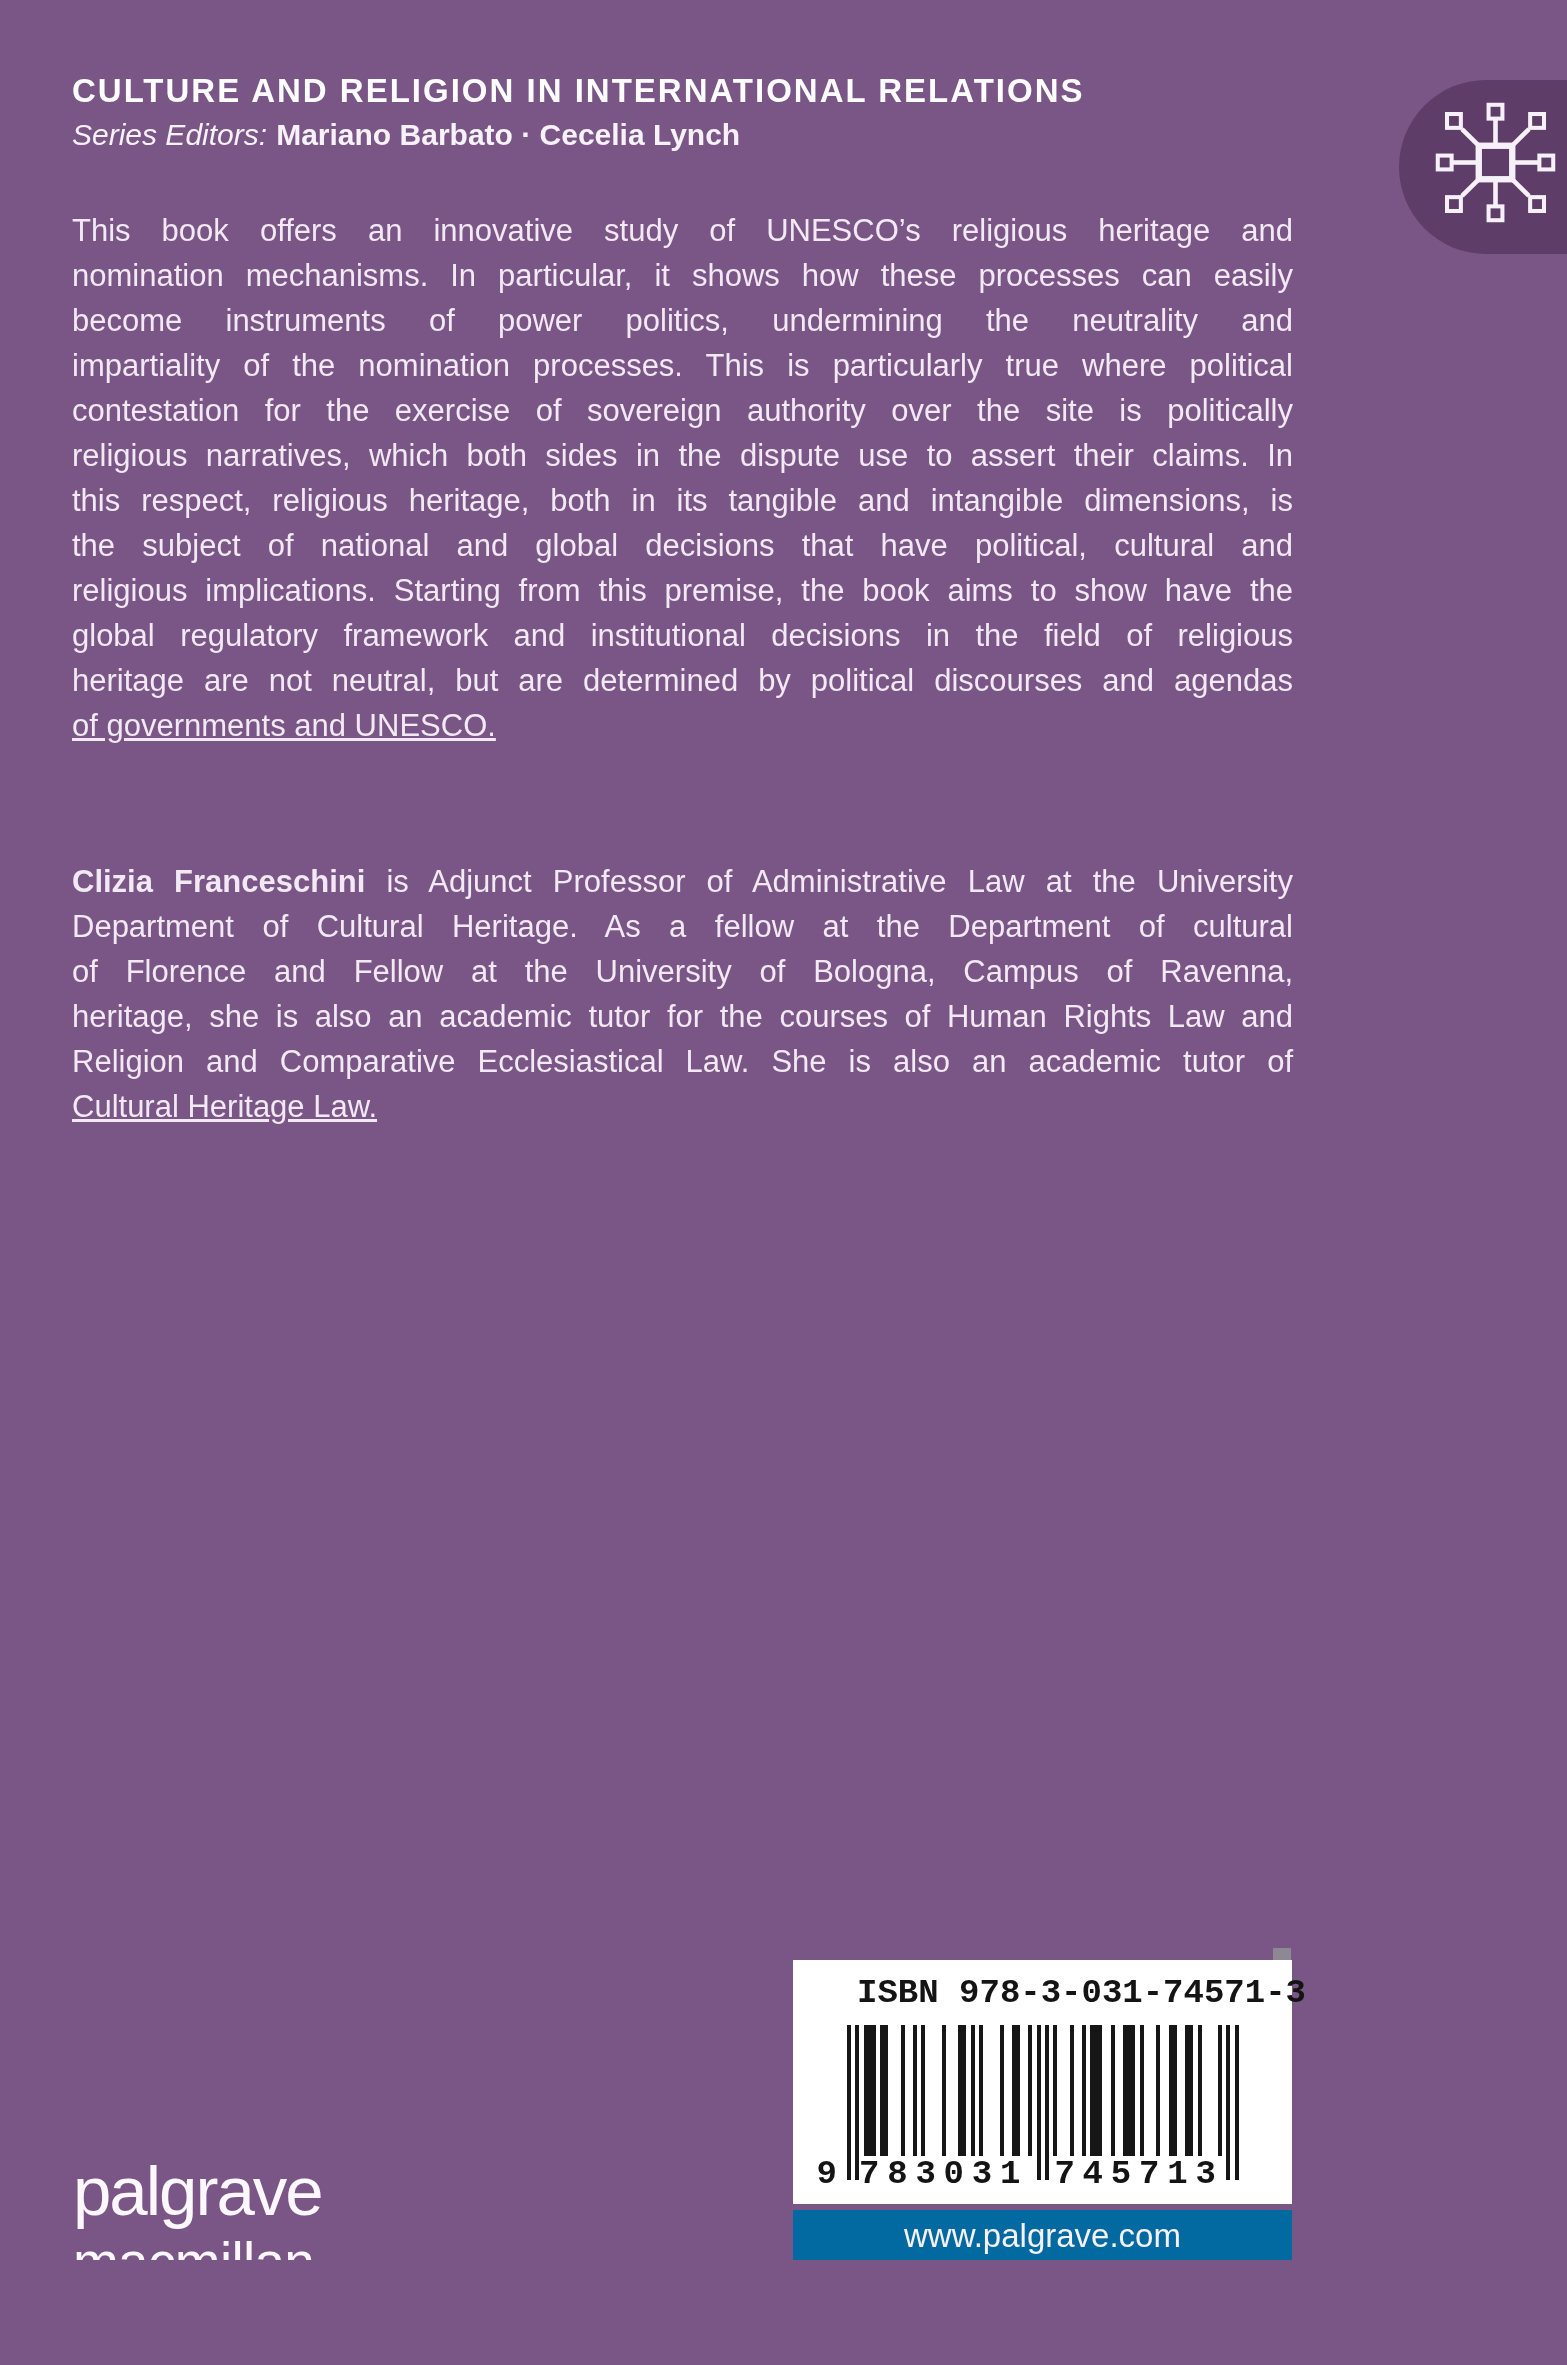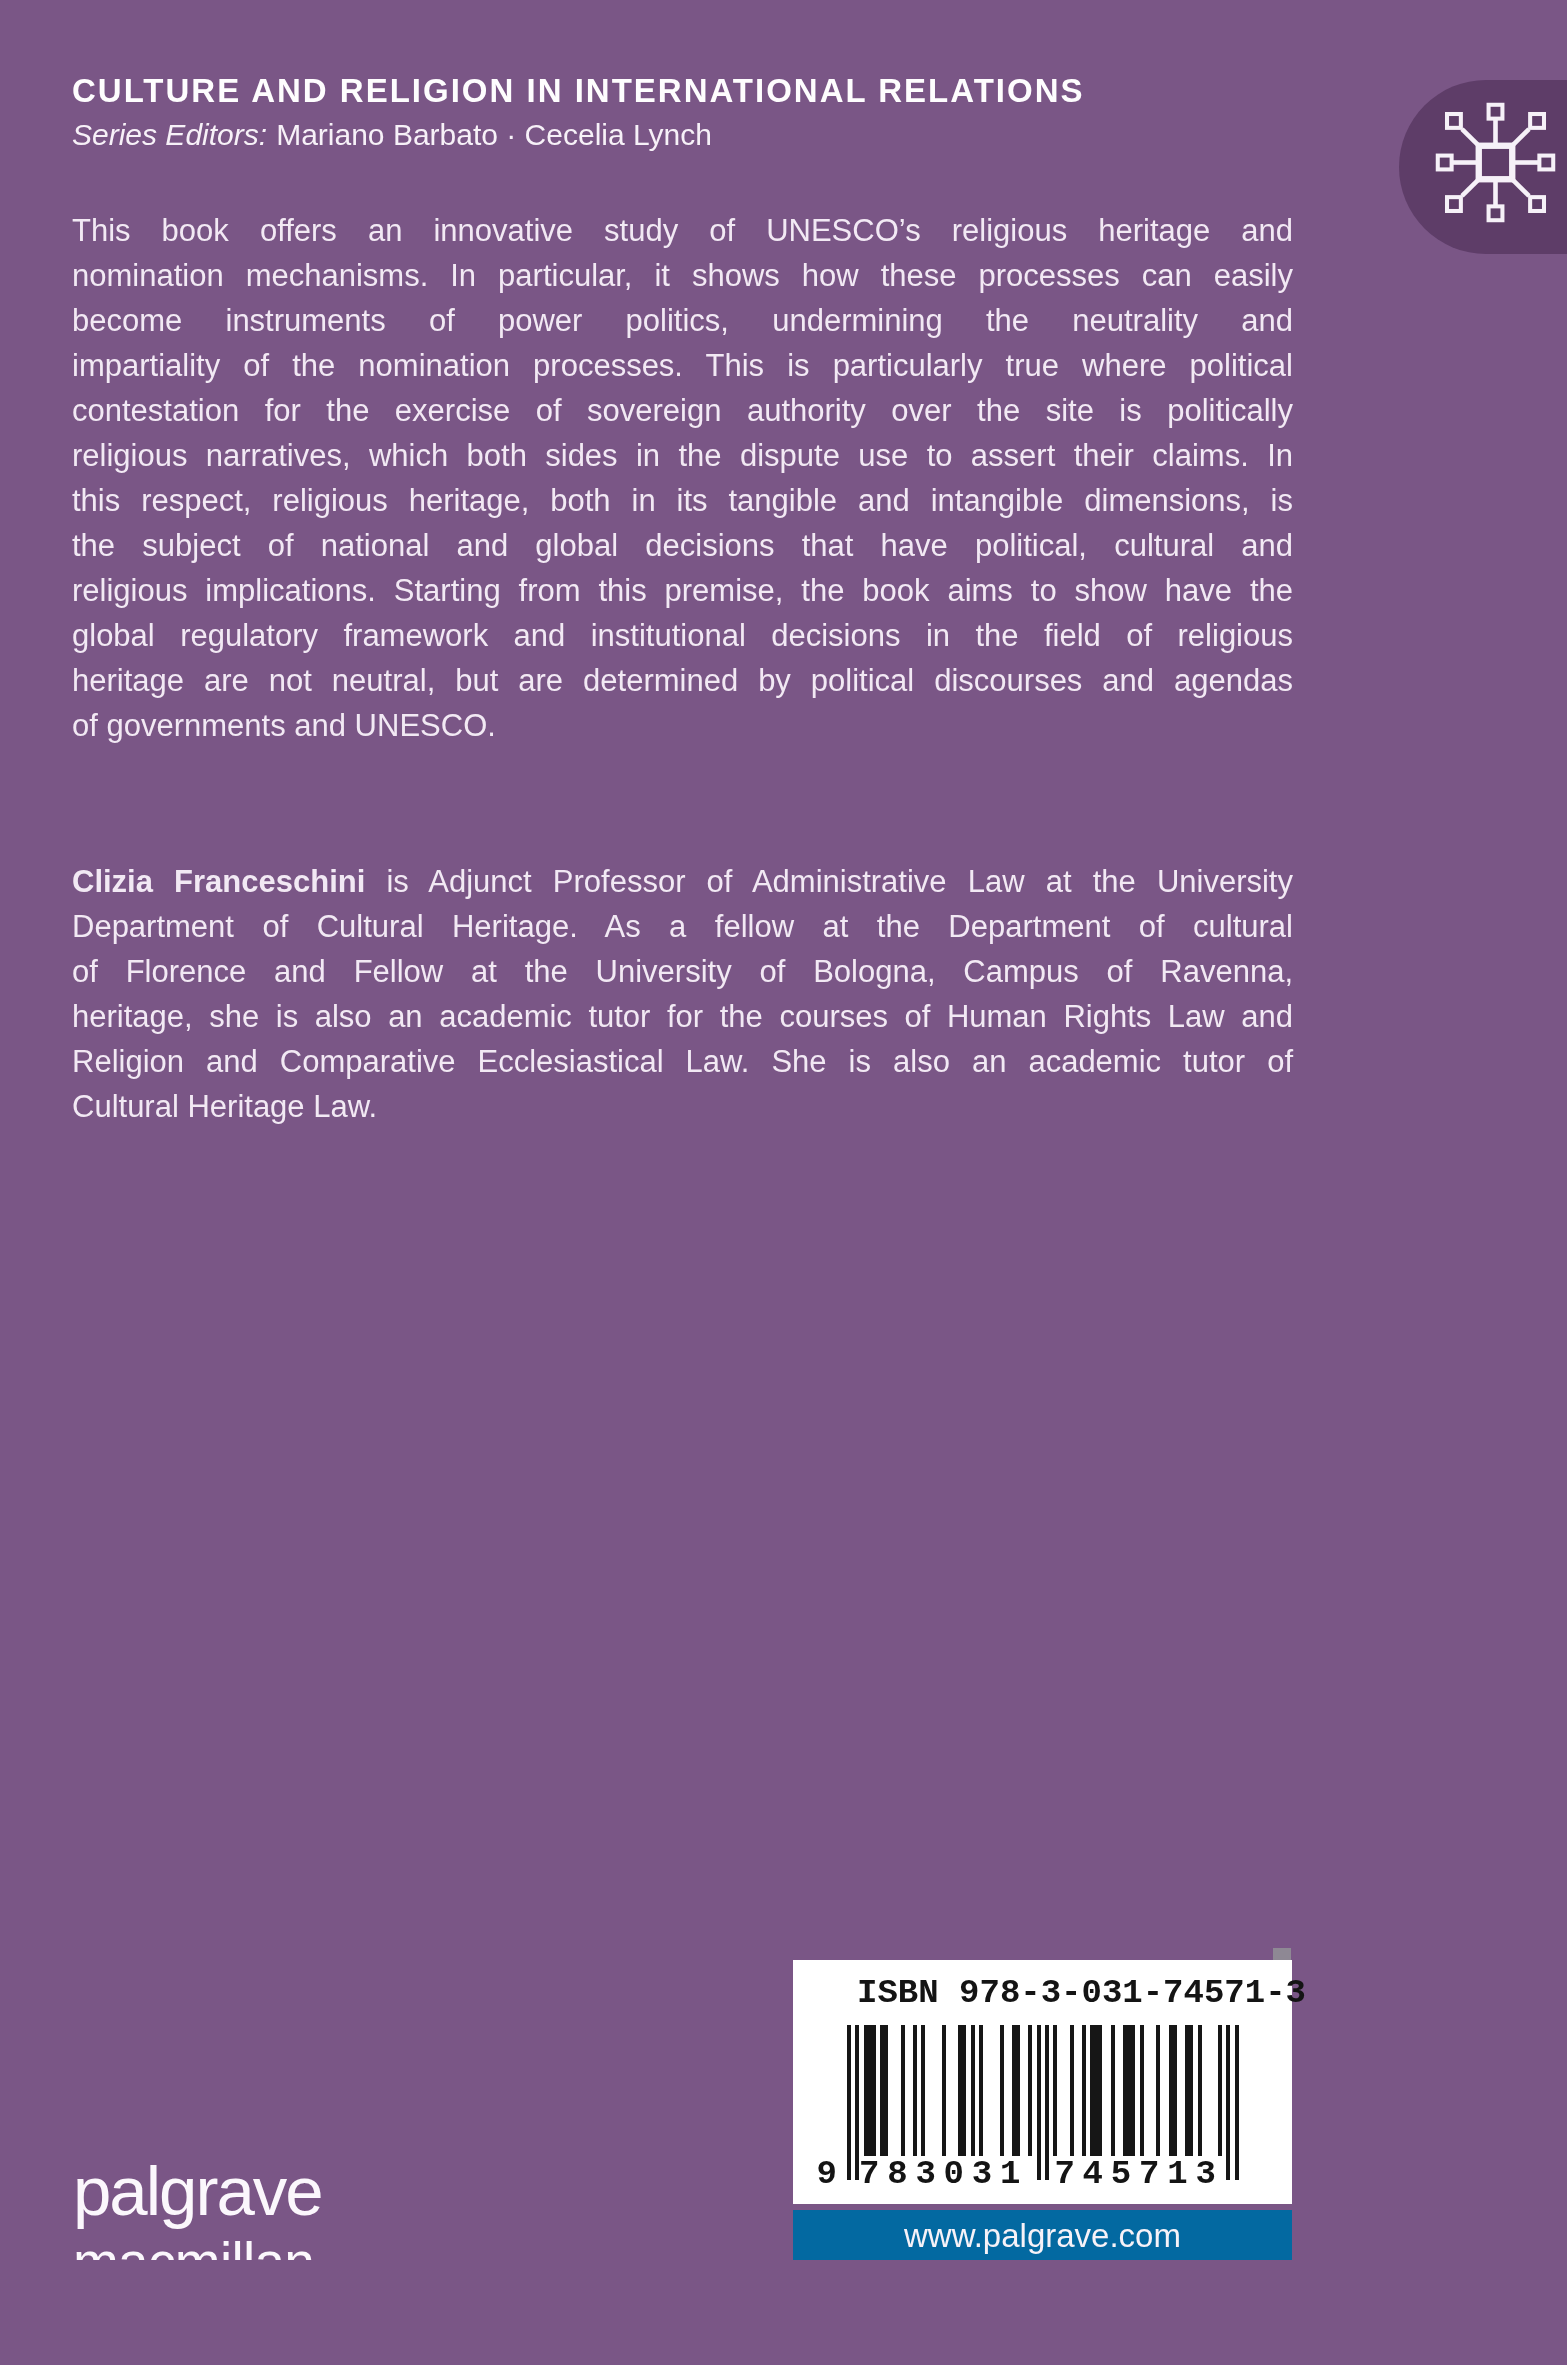--- a/index.html
+++ b/index.html
@@ -4,28 +4,28 @@
 <style>
   html,body{margin:0;padding:0;background:#7a5686;}
   #page{position:relative;width:1567px;height:2260px;background:#7a5686;overflow:hidden;
         font-family:"Liberation Sans",sans-serif;color:#f2e9f4;}
 
   
   .title{position:absolute;left:72px;top:72px;width:1241px;
          font-size:33px;font-weight:bold;letter-spacing:2px;color:#fefdfe;white-space:nowrap;}
   .series{position:absolute;left:72px;top:118px;font-size:30px;color:#f7f1f8;white-space:nowrap;}
   .series em{font-style:italic;font-weight:400;margin-right:9.1px;}
-  .series strong{font-weight:normal;}
+  .series strong{font-weight:bold;}
 
   
   .para{position:absolute;left:72px;width:1221px;font-size:31px;line-height:45px;color:#f2e9f4;}
   #about-para{top:208px;}
   #bio-para{top:859px;}
   .jline{text-align:justify;text-align-last:justify;white-space:normal;}
-  .jline.last{text-align-last:left;}
+  .jline.last{text-align-last:left;text-decoration:underline;}
   .jline strong{font-weight:bold;}
 
   
   .badge{position:absolute;top:80px;right:0;width:168px;height:174px;background:#5e3d68;
          border-radius:87px 0 0 87px;}
   .badge svg{position:absolute;left:33px;top:19px;}
 
   
   .plg{position:absolute;left:73px;top:2149px;color:#fbf7fc;margin-top:8px;}
   .plg .p1{font-size:69px;line-height:69px;letter-spacing:-2px;}

